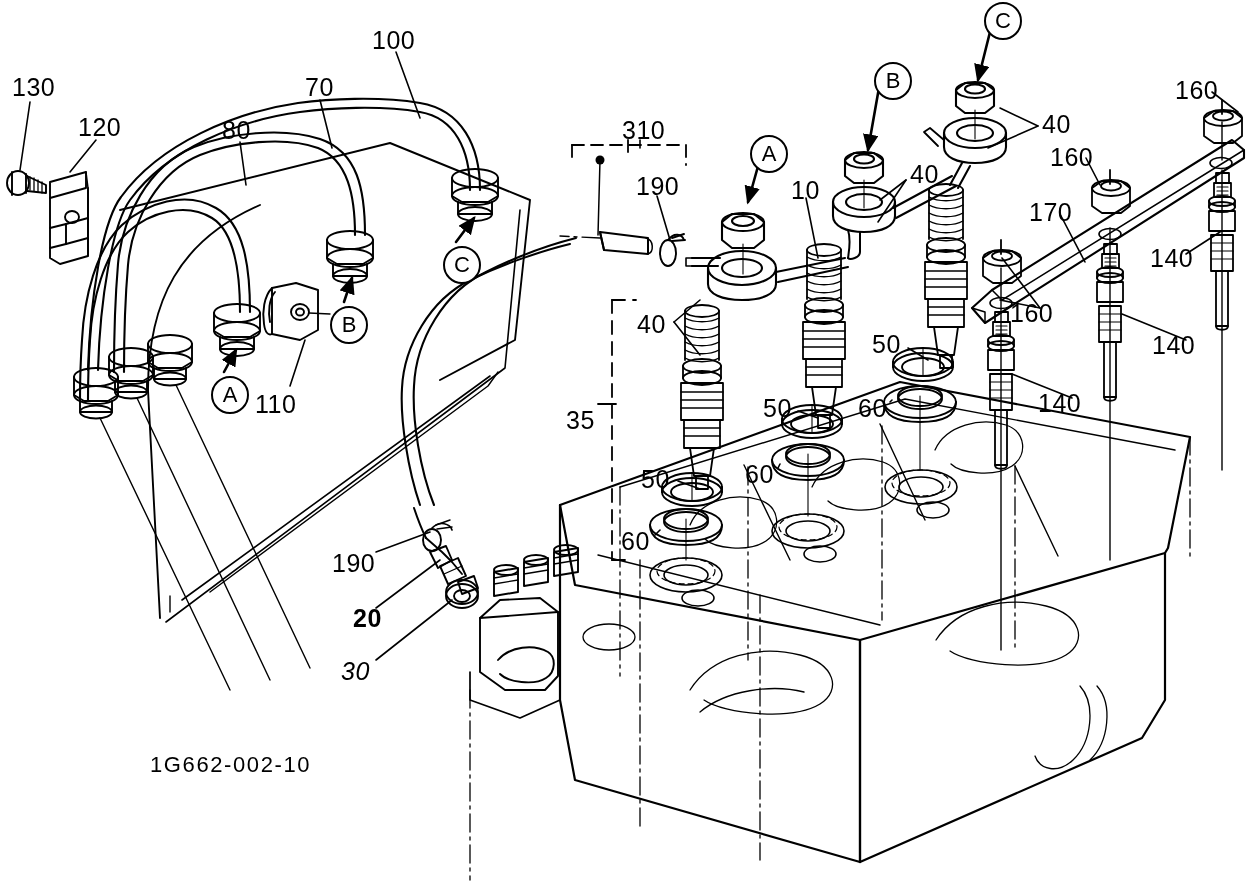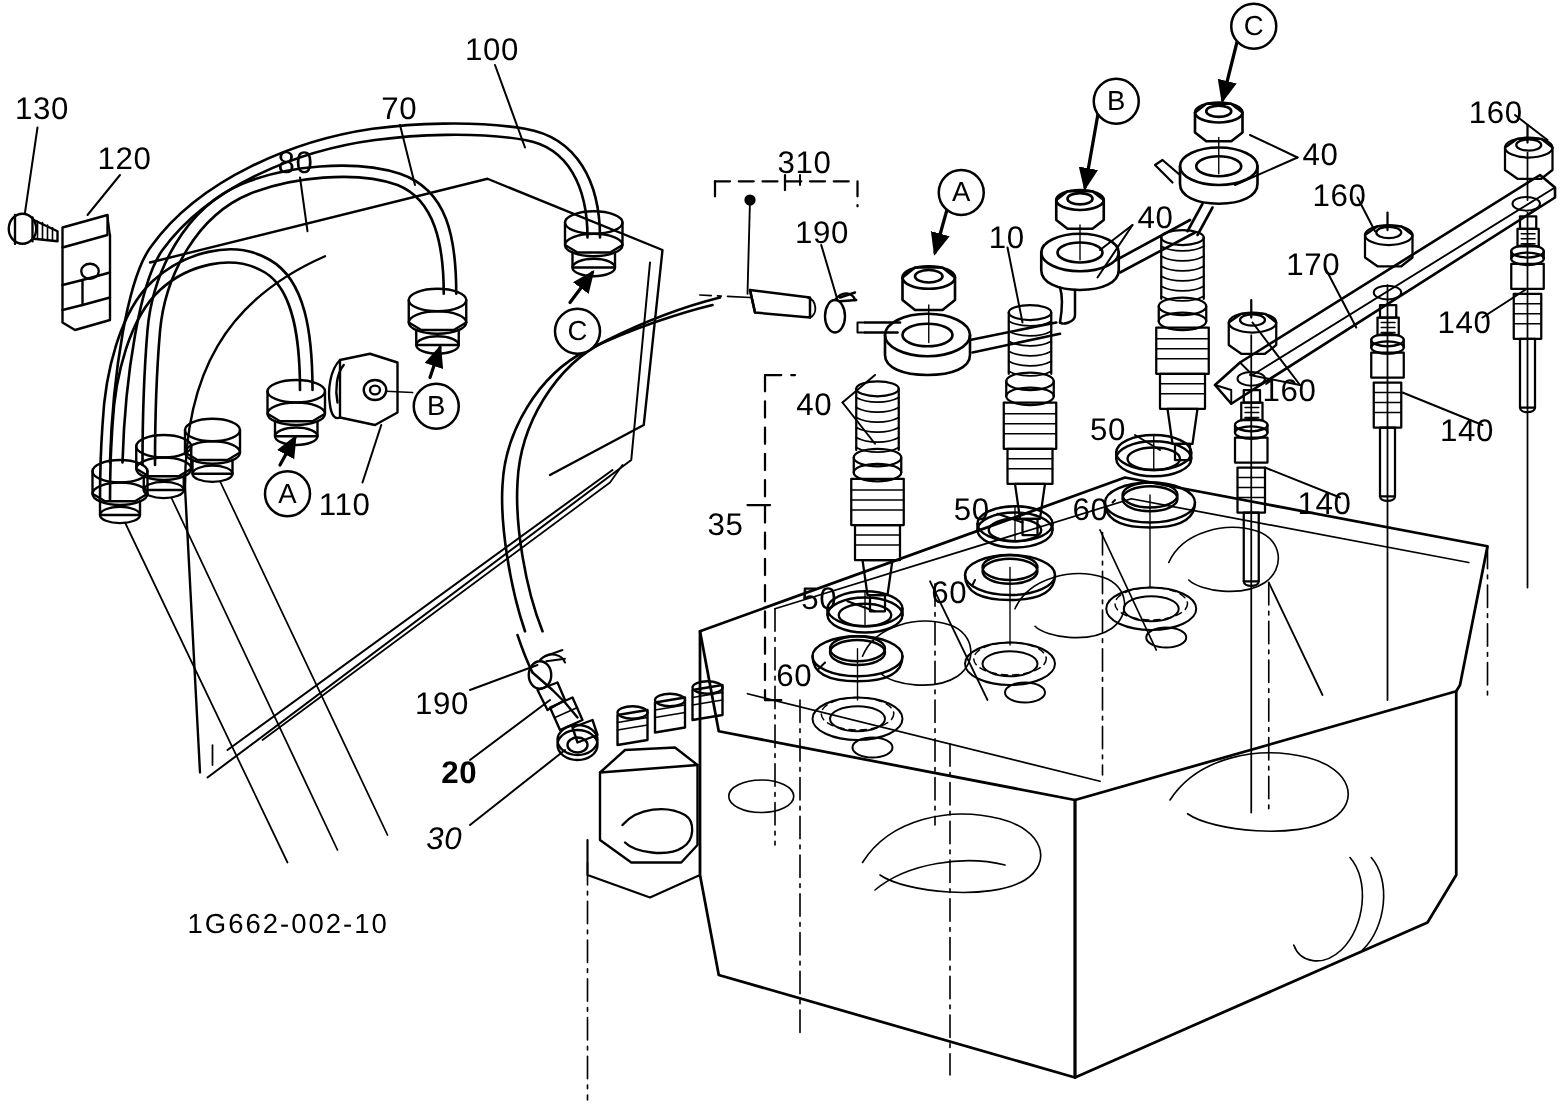--- a/index.html
+++ b/index.html
@@ -631,15 +631,15 @@
 
   <div>
     <div class="circletag" style="left:211px;top:376px;">A</div>
     <div class="circletag" style="left:330px;top:306px;">B</div>
     <div class="circletag" style="left:443px;top:246px;">C</div>
     <div class="circletag" style="left:750px;top:135px;">A</div>
     <div class="circletag" style="left:874px;top:62px;">B</div>
     <div class="circletag" style="left:984px;top:2px;">C</div>
   </div>
 
-  <div class="dwgno" style="left:150px;top:726px;">1G662-002-10</div>
+  <div class="dwgno" style="left:150px;top:752px;">1G662-002-10</div>
 
 </div>
 
 </body></html>

